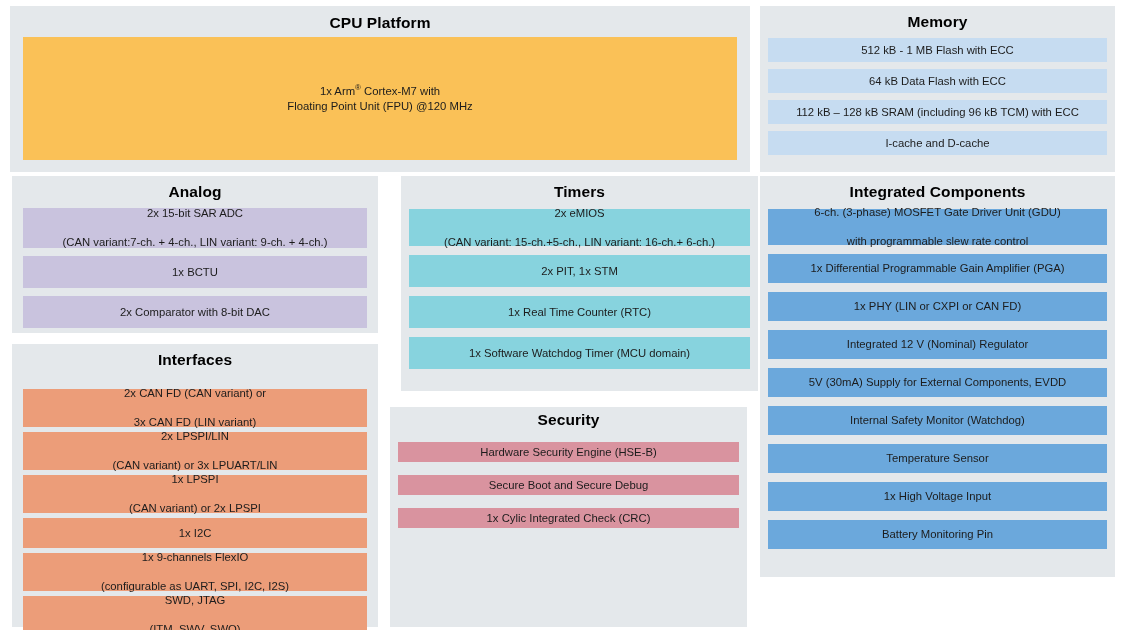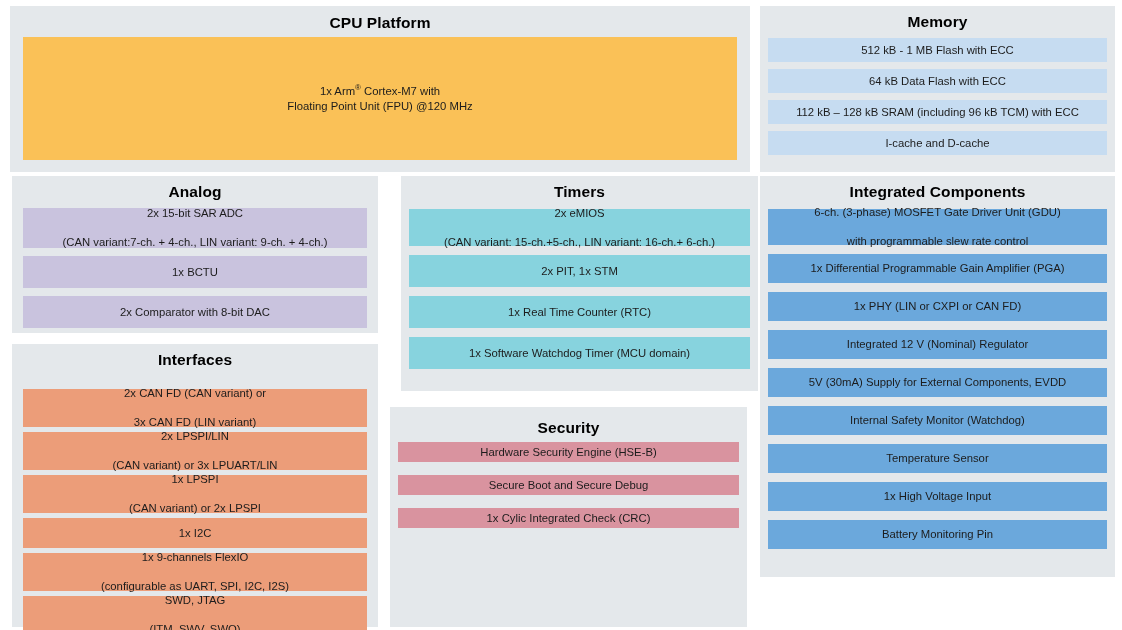--- a/index.html
+++ b/index.html
@@ -123,21 +123,21 @@
     background: #87D3DE;
     margin-bottom: 9px;
   }
   #timers-rows .row.tall { height: 37px; }
   #timers-rows .row.short { height: 32px; align-items: center; }
 
   
   #security-panel {
     left: 390px; top: 407px; width: 357px; height: 220px;
   }
-  #security-panel .panel-title { padding-top: 12px; }
+  #security-panel .panel-title { padding-top: 4px; }
   #security-rows { top: 35px; padding: 0 8px; }
   #security-rows .row {
     background: #D9939F;
     height: 20px;
     margin-bottom: 13px;
     text-align: center;
   }
 
   
   #integrated-panel {

